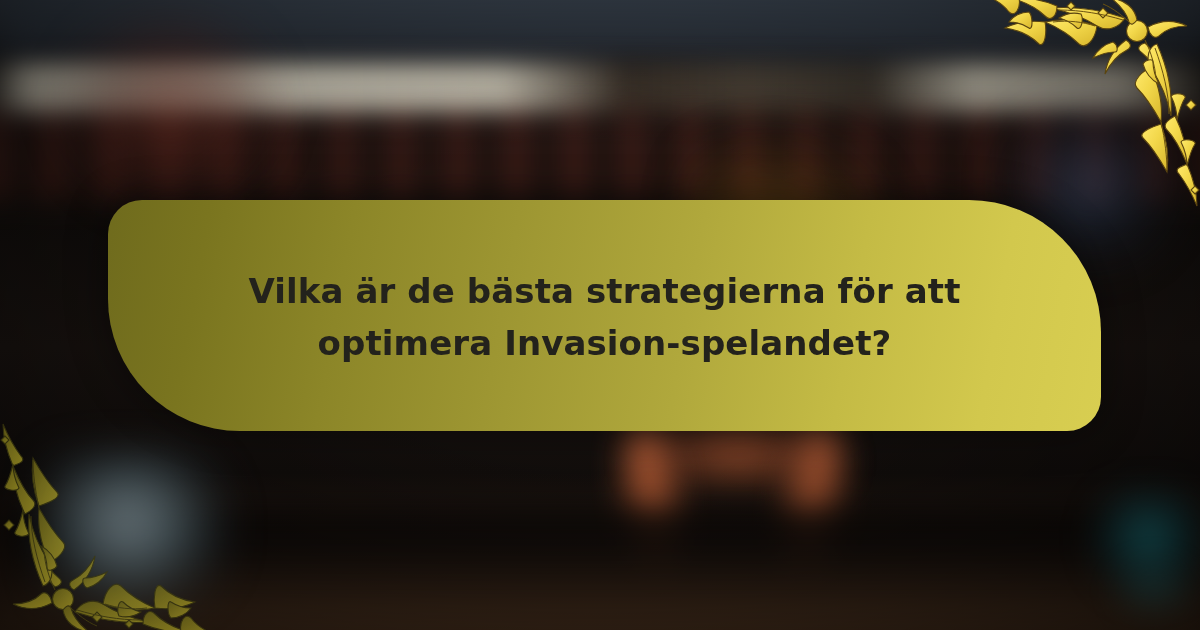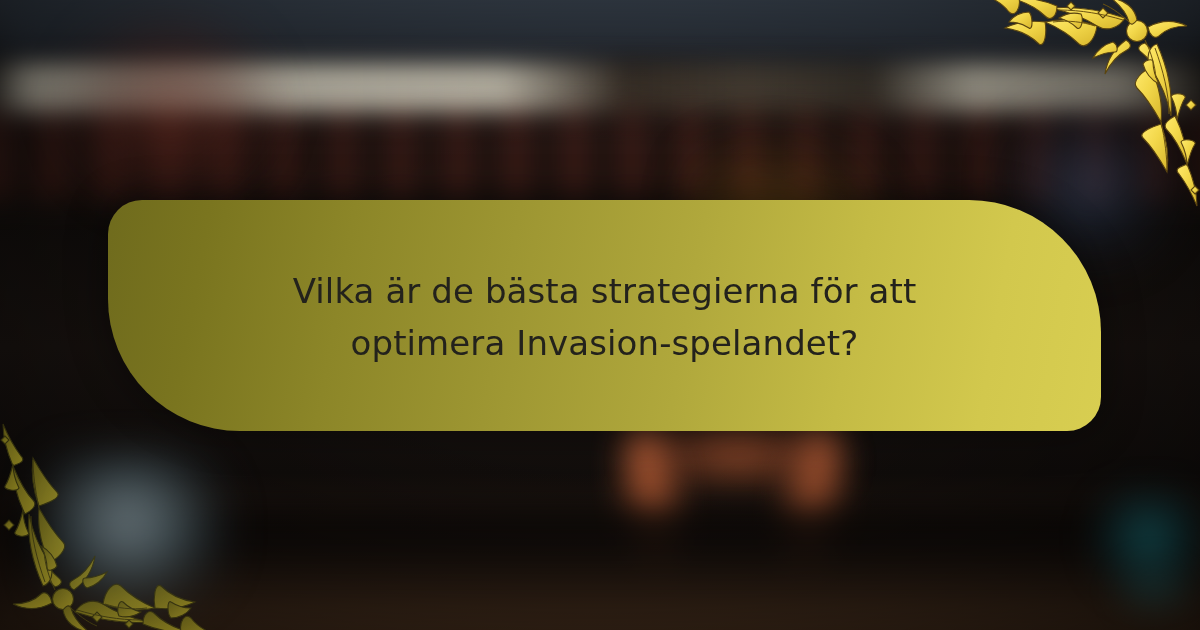--- a/index.html
+++ b/index.html
@@ -240,21 +240,21 @@
     justify-content:center;
     box-shadow:0 0 42px rgba(0,0,0,0.45);
   }
 
   .card-title {
     width:720px;
     text-align:center;
     font-family:"DejaVu Sans", sans-serif;
     font-size:34px;
     line-height:1.52;
-    font-weight:400;
+    font-weight:700;
     color:#23221c;
     letter-spacing:.1px;
     padding-top:4px;
   }
 </style>
 </head>
 <body>
 
 <div id="stage">
 

